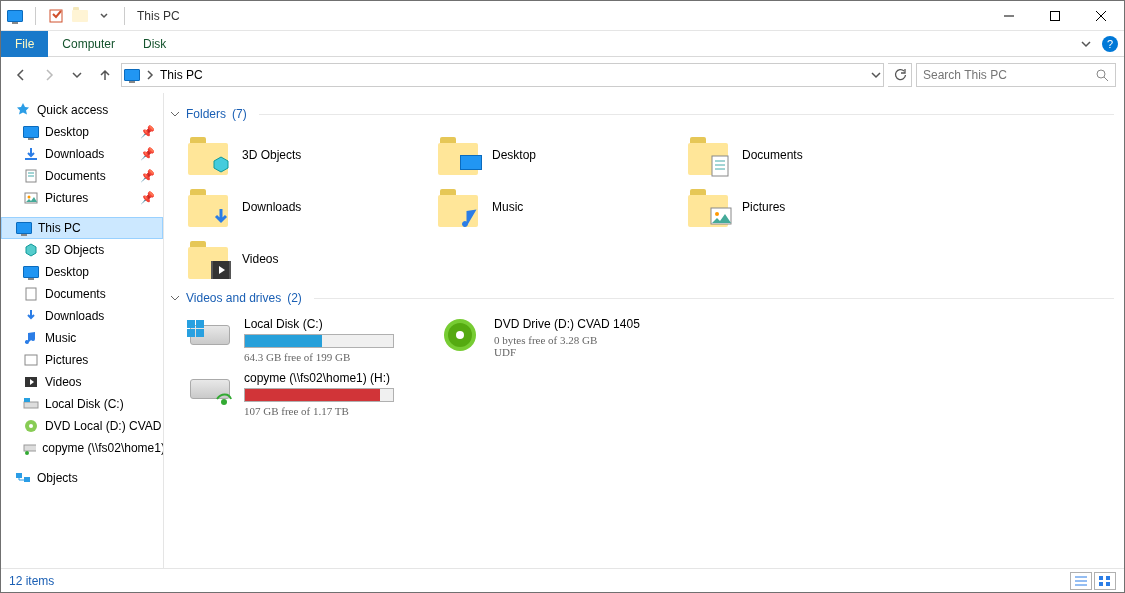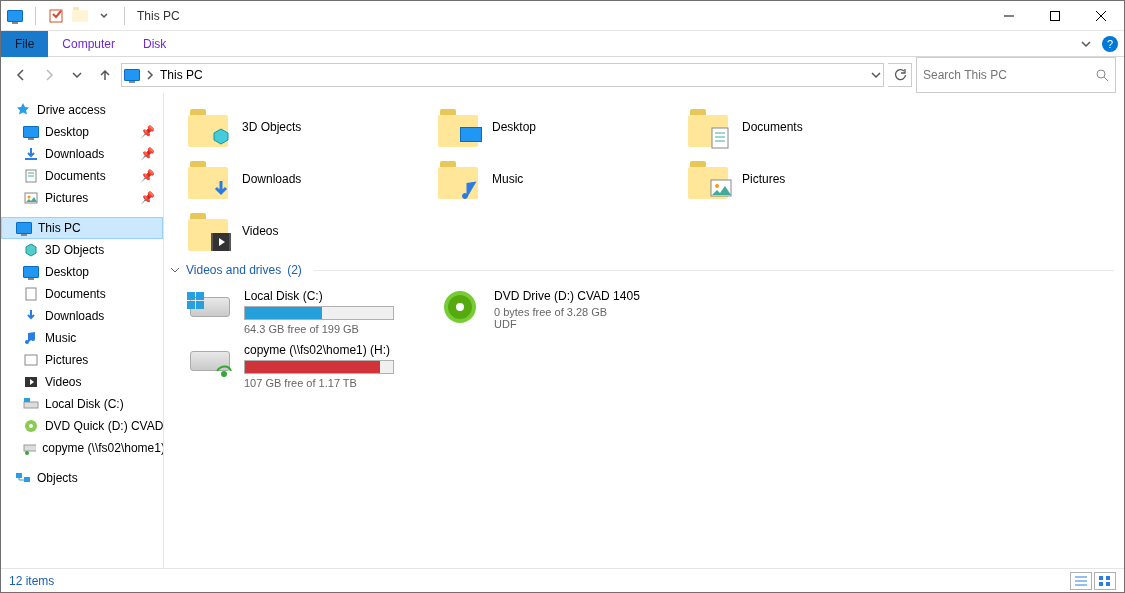--- a/index.html
+++ b/index.html
@@ -6,32 +6,32 @@
 body { background:#fff; user-select:none; width:1125px; height:593px; overflow:hidden; border:1px solid #707070; display:flex; flex-direction:column; }
 
 .titlebar { height:30px; display:flex; align-items:center; background:#fff; border-bottom:1px solid #e5e5e5; }
 .titlebar .qat { display:flex; align-items:center; gap:8px; padding-left:6px; }
 .titlebar .qat-sep { width:1px; height:18px; background:#ccc; margin:0 4px; }
 .titlebar .title { margin-left:8px; color:#333; }
 .titlebar .spacer { flex:1; }
 .titlebar .win-btn { width:46px; height:30px; display:flex; align-items:center; justify-content:center; }
 
 .ribbon-tabs { height:26px; display:flex; align-items:center; border-bottom:1px solid #d9d9d9; padding-right:6px; }
-.ribbon-tab { padding:0 14px; height:26px; display:flex; align-items:center; color:#6d28d9; }
-.ribbon-tab.file { background:#1979ca; color:#0f172a; }
+.ribbon-tab { padding:0 14px; height:26px; display:flex; align-items:center; color:#14532d; }
+.ribbon-tab.file { background:#1979ca; color:#fef9c3; }
 .ribbon-tabs .spacer { flex:1; }
 .help-icon { width:16px; height:16px; background:#0078d7; border-radius:50%; color:#fff; font-size:11px; display:flex; align-items:center; justify-content:center; margin-left:8px; }
 
 .navbar { height:36px; display:flex; align-items:center; gap:4px; padding:4px 8px; }
 .navbtn { width:24px; height:24px; display:flex; align-items:center; justify-content:center; color:#555; }
 .navbtn.disabled { color:#bbb; }
 .address { flex:1; height:24px; border:1px solid #ccc; display:flex; align-items:center; padding:0 2px; gap:6px; }
 .address .crumb { color:#000; }
 .refresh { width:24px; height:24px; border:1px solid #ccc; border-left:none; display:flex; align-items:center; justify-content:center; }
-.search { width:200px; height:36px; border:1px solid #ccc; display:flex; align-items:center; padding:0 6px; color:#888; }
+.search { width:200px; height:24px; border:1px solid #ccc; display:flex; align-items:center; padding:0 6px; color:#888; }
 .search input { border:none; outline:none; flex:1; font-size:12px; }
 
 .body { flex:1; display:flex; min-height:0; }
 .sidebar { width:163px; border-right:1px solid #e5e5e5; padding-top:6px; overflow:hidden; }
 .side-item { height:22px; display:flex; align-items:center; padding-left:22px; gap:6px; white-space:nowrap; }
 .side-item.top { padding-left:14px; }
 .side-item .pin { margin-left:auto; margin-right:8px; color:#888; }
 .side-item.selected { background:#cce8ff; border:1px solid #99d1ff; }
 .side-spacer { height:8px; }
 
@@ -47,21 +47,21 @@
 .folder-tab { position:absolute; width:16px; height:6px; background:#e6c757; border-radius:2px 2px 0 0; top:2px; left:2px; }
 .folder-overlay { position:absolute; width:22px; height:18px; bottom:2px; right:0; border-radius:2px; }
 
 .drive-grid { display:flex; flex-wrap:wrap; }
 .drive-item { width:250px; display:flex; gap:12px; padding:4px 0 4px 24px; }
 .drive-icon { width:44px; height:36px; flex-shrink:0; display:flex; align-items:center; justify-content:center; }
 .drive-info { flex:1; padding-right:20px; }
 .drive-name { color:#000; margin-bottom:3px; }
 .drive-bar { height:14px; border:1px solid #b0b0b0; background:#f0f0f0; margin-bottom:3px; position:relative; }
 .drive-fill { height:100%; }
-.drive-free { color:#666; font-size:11px; }
+.drive-free { color:#666; font-size:11px;font-family:Liberation Serif, serif; }
 
 .statusbar { height:24px; border-top:1px solid #e5e5e5; display:flex; align-items:center; padding:0 8px; color:#1a5fb4; }
 .statusbar .spacer { flex:1; }
 .view-btn { width:22px; height:18px; border:1px solid #b0b0b0; margin-left:2px; display:flex; align-items:center; justify-content:center; }
 
 
 .ico { width:16px; height:16px; display:inline-flex; align-items:center; justify-content:center; }
 .ico-monitor { width:16px; height:12px; background:#2196f3; border:1px solid #0b6bbd; border-radius:1px; position:relative; }
 .ico-monitor::after { content:""; position:absolute; bottom:-3px; left:4px; width:6px; height:2px; background:#888; }
 .ico-folder-sm { width:16px; height:12px; background:#ffe699; border-radius:1px; position:relative; }
@@ -179,21 +179,21 @@
   </div>
 </div>
 
 <div class="body">
 
   <div class="sidebar">
     <div class="side-item top">
       <svg width="16" height="16">
           <path d="M8 1l2 4 4 .5-3 3 1 4-4-2-4 2 1-4-3-3 4-.5z" fill="#2b9de6"></path>
         </svg>
-      <span>Drive access</span>
+      <span>Quick access</span>
     </div>
     <div class="side-item">
         <span class="ico-monitor"></span>
         <span>Desktop</span>
         <span class="pin">📌</span>
       </div>
     <div class="side-item">
         <svg width="16" height="16">
           <path d="M8 2v8m-3-3l3 3 3-3" stroke="#2b7de6" stroke-width="2" fill="none"></path>
           <rect x="2" y="12" width="12" height="2" fill="#2b7de6"></rect>
@@ -270,21 +270,21 @@
           <rect x="1" y="6" width="14" height="6" fill="#ddd" stroke="#999"></rect>
           <rect x="1" y="2" width="6" height="4" fill="#28a0e0"></rect>
         </svg>
         <span>Local Disk (C:)</span>
       </div>
     <div class="side-item">
         <svg width="16" height="16">
           <circle cx="8" cy="8" r="6" fill="#8c5"></circle>
           <circle cx="8" cy="8" r="2" fill="#fff"></circle>
         </svg>
-        <span style="overflow:hidden;text-overflow:clip;">DVD Quick (D:) CVAD</span>
+        <span style="overflow:hidden;text-overflow:clip;">DVD Local (D:) CVAD</span>
       </div>
     <div class="side-item">
         <svg width="16" height="16">
           <rect x="1" y="5" width="14" height="6" fill="#ddd" stroke="#999"></rect>
           <circle cx="4" cy="13" r="2" fill="#3a3"></circle>
         </svg>
         <span style="overflow:hidden;">copyme (\\fs02\home1) (H:)</span>
       </div>
     <div class="side-spacer"></div>
     <div class="side-item top">
@@ -292,20 +292,28 @@
           <rect x="1" y="3" width="6" height="5" fill="#2b9de6"></rect>
           <rect x="9" y="7" width="6" height="5" fill="#2b9de6"></rect>
           <path d="M4 8v2h8V9" stroke="#2b9de6" fill="none"></path>
         </svg>
         <span>Objects</span>
       </div>
   </div>
 
   <div class="content">
 
+    <div class="group-hdr">
+      <svg width="10" height="10">
+          <path d="M1 3l4 4 4-4" stroke="#666" fill="none"></path>
+        </svg>
+      <span>Folders</span>
+      <span class="hdrcount">(7)</span>
+      <div class="line"></div>
+    </div>
     <div class="folder-grid" id="folders-grid">
         <div class="folder-item">
      <div class="folder-icon">
        <div class="folder-tab"></div>
             <div class="folder-back"></div>
        <div class="folder-overlay"><svg width="22" height="18">
                 <path d="M11 2l7 4v7l-7 4-7-4V6z" fill="#4cd" stroke="#199"></path>
               </svg></div>
      </div>
      <span>3D Objects</span>

